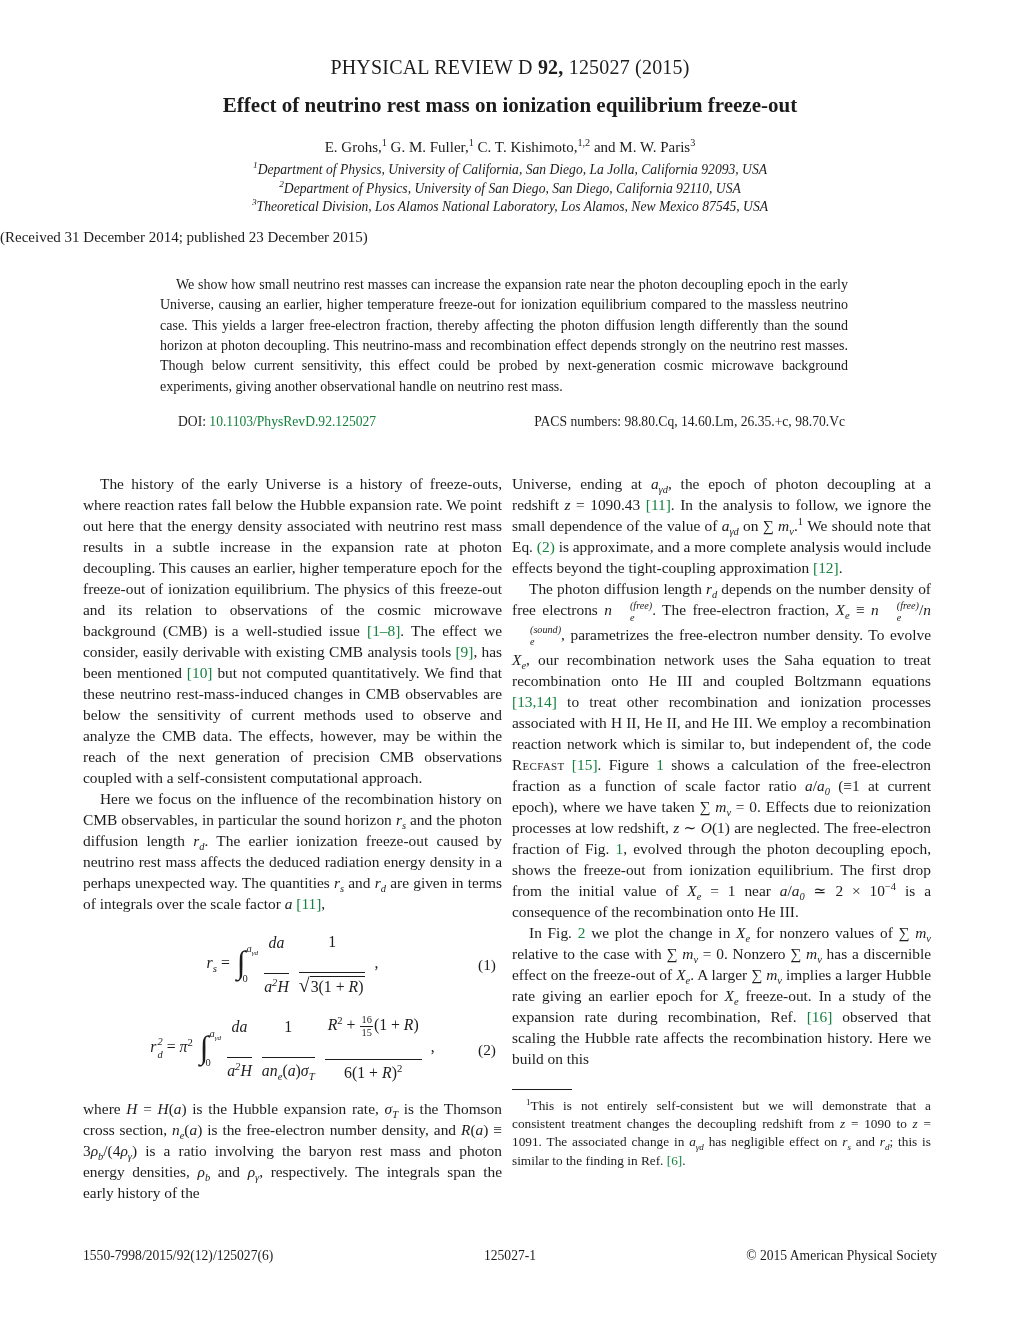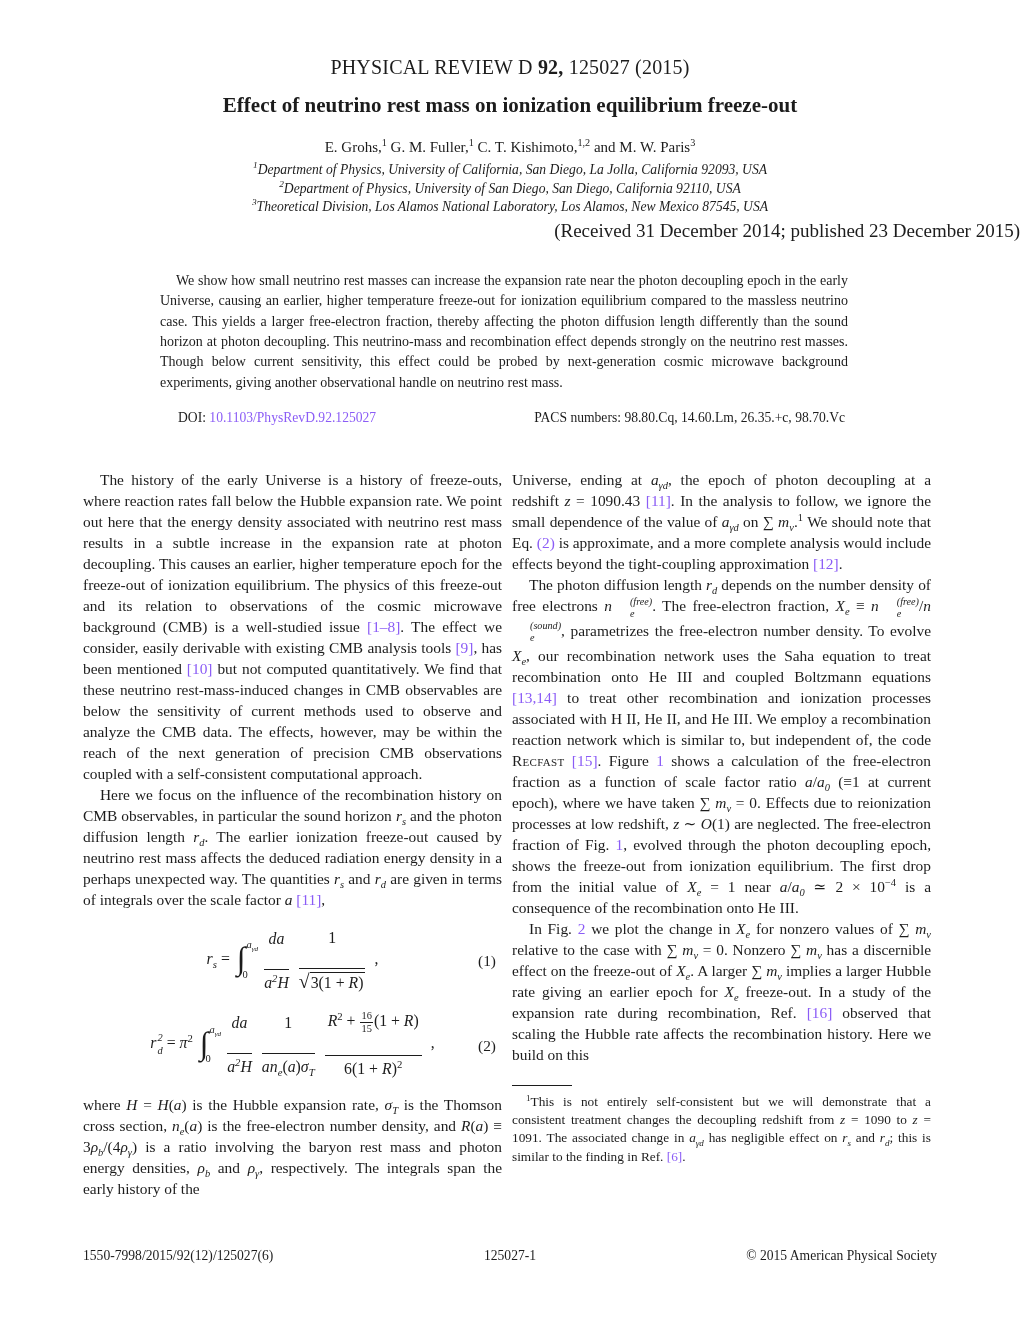--- a/index.html
+++ b/index.html
@@ -10,39 +10,39 @@
     color:#1c1c1c;
     position:relative;
     overflow:hidden;
   }
   .page { position:relative; width:1020px; height:1320px; }
 
   .jheader { padding-top:56px; text-align:center; font-size:20px; letter-spacing:.2px; }
   .title   { margin-top:14px; text-align:center; font-size:21px; font-weight:bold; }
   .authors { margin-top:21px; text-align:center; font-size:15px; }
   .affils  { margin-top:5px; text-align:center; font-style:italic; font-size:13.6px; line-height:18.6px; }
-  .received{ margin-top:3px; text-align:right; font-size:19px; }
+  .received{ margin-top:12px; text-align:left; font-size:15px; }
 
   .abstract{
     margin:29px 172px 0 160px;
     font-size:14px; line-height:20.4px;
     text-align:justify; text-indent:16px;
   }
   .meta-row{
     margin:17px 175px 0 178px;
     display:flex; justify-content:space-between;
     font-size:13.6px;
   }
 
   .cols { display:flex; gap:10px; padding:0 83px; margin-top:43px; }
   .col  { width:419px; font-size:15.4px; line-height:21px; text-align:justify; }
   .col p { margin:0; }
   .col p.indent { text-indent:17px; }
 
-  .cite { color:#8b5cf6; }
+  .cite { color:#15803d; }
   sub, sup { font-size:.68em; line-height:0; }
   .sc { font-variant:small-caps; letter-spacing:.3px; }
 
   
   .eqrow { position:relative; display:flex; align-items:center; justify-content:center;
            margin:17px 0 15px 0; min-height:52px; text-align:left; }
   .eqnum { position:absolute; right:6px; top:50%; transform:translateY(-50%); }
   .eqbody { font-size:15.8px; white-space:nowrap; }
   .dfrac { display:inline-block; vertical-align:middle; text-align:center; margin:0 5px; }
   .dfrac .num { display:block; border-bottom:1px solid #1c1c1c; padding:0 3px 20px; }

